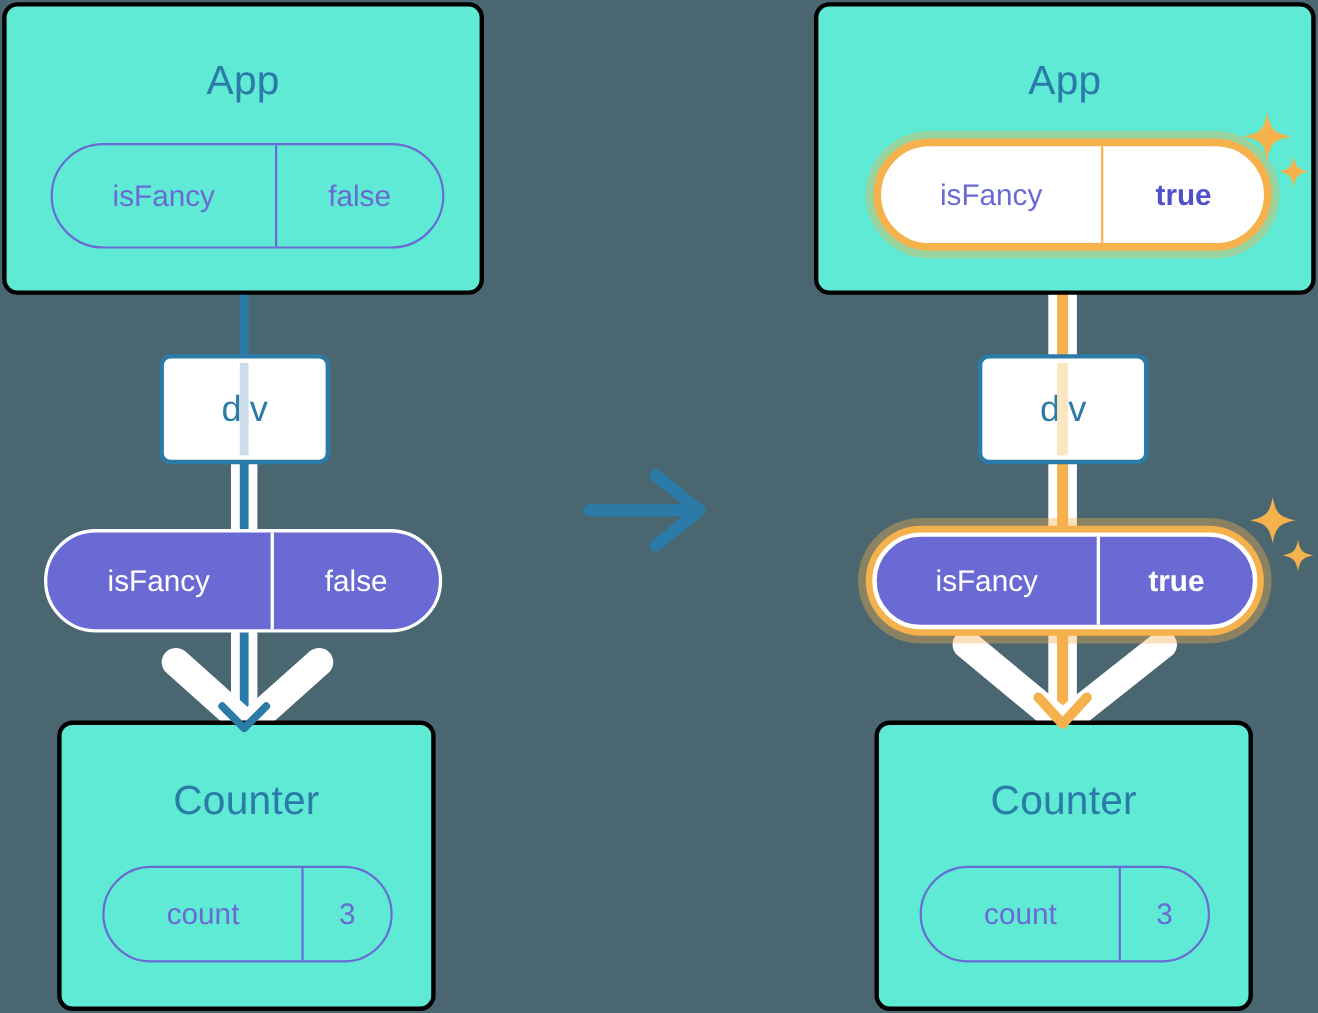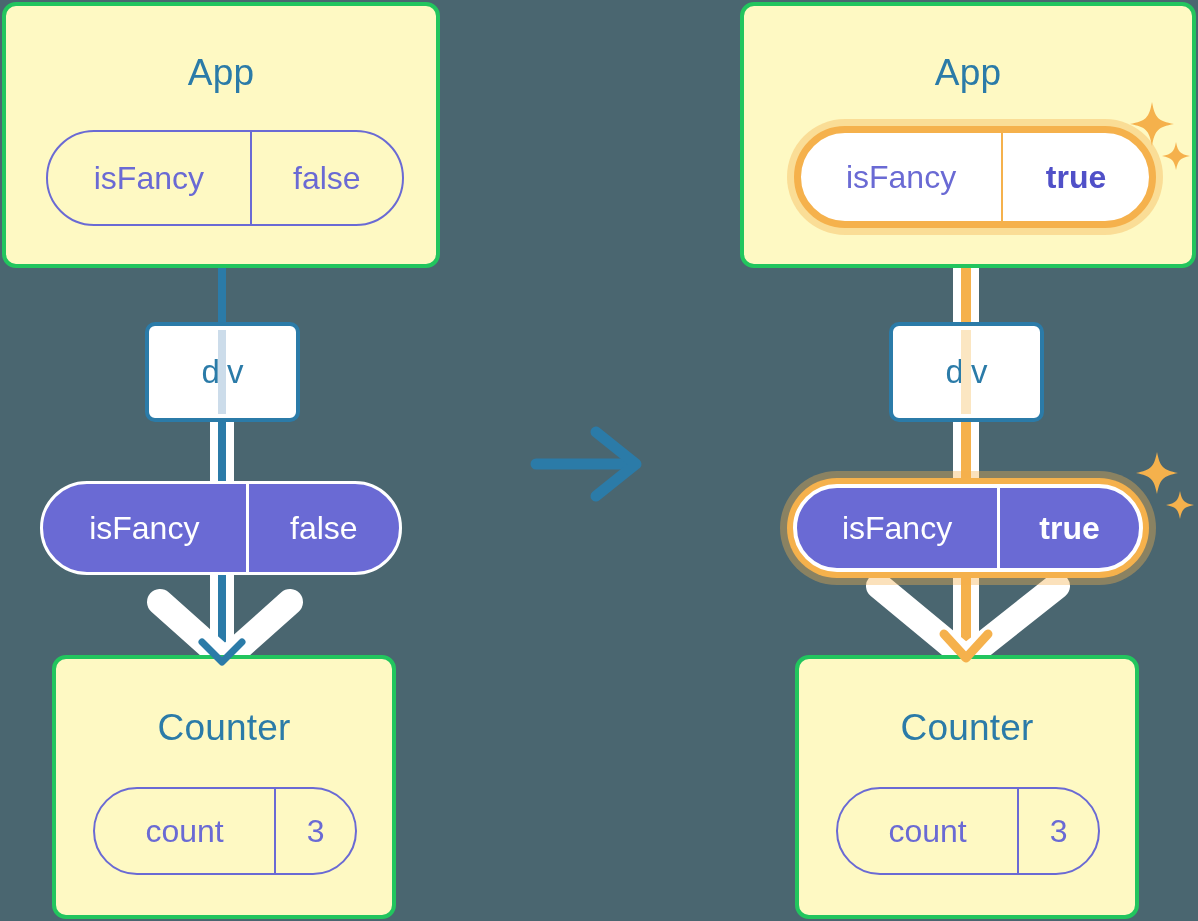--- a/index.html
+++ b/index.html
@@ -12,22 +12,22 @@
     font-family: "Liberation Sans", sans-serif;
   }
   #stage {
     position: relative;
     width: 1198px;
     height: 921px;
   }
   
   .node-box {
     position: absolute;
-    background: #fef9c3;
-    border: 4px solid #22c55e;
+    background: #5eead4;
+    border: 4px solid #000000;
     border-radius: 14px;
     box-sizing: border-box;
     z-index: 6;
   }
   .node-title {
     position: absolute;
     left: 0; right: 0;
     text-align: center;
     color: #2b7ba8;
     font-size: 37px;
@@ -54,21 +54,21 @@
     display: flex;
     align-items: stretch;
     border-radius: 999px;
     z-index: 8;
   }
   .pill .cell {
     display: flex;
     align-items: center;
     justify-content: center;
     box-sizing: border-box;
-    font-size: 32px;
+    font-size: 27px;
   }
   
   .pill.outline {
     border: 2px solid #6a6ad4;
     background: transparent;
   }
   .pill.outline .cell { color: #6a6ad4; }
   .pill.outline .cell.value { border-left: 2px solid #6a6ad4; }
 
   

